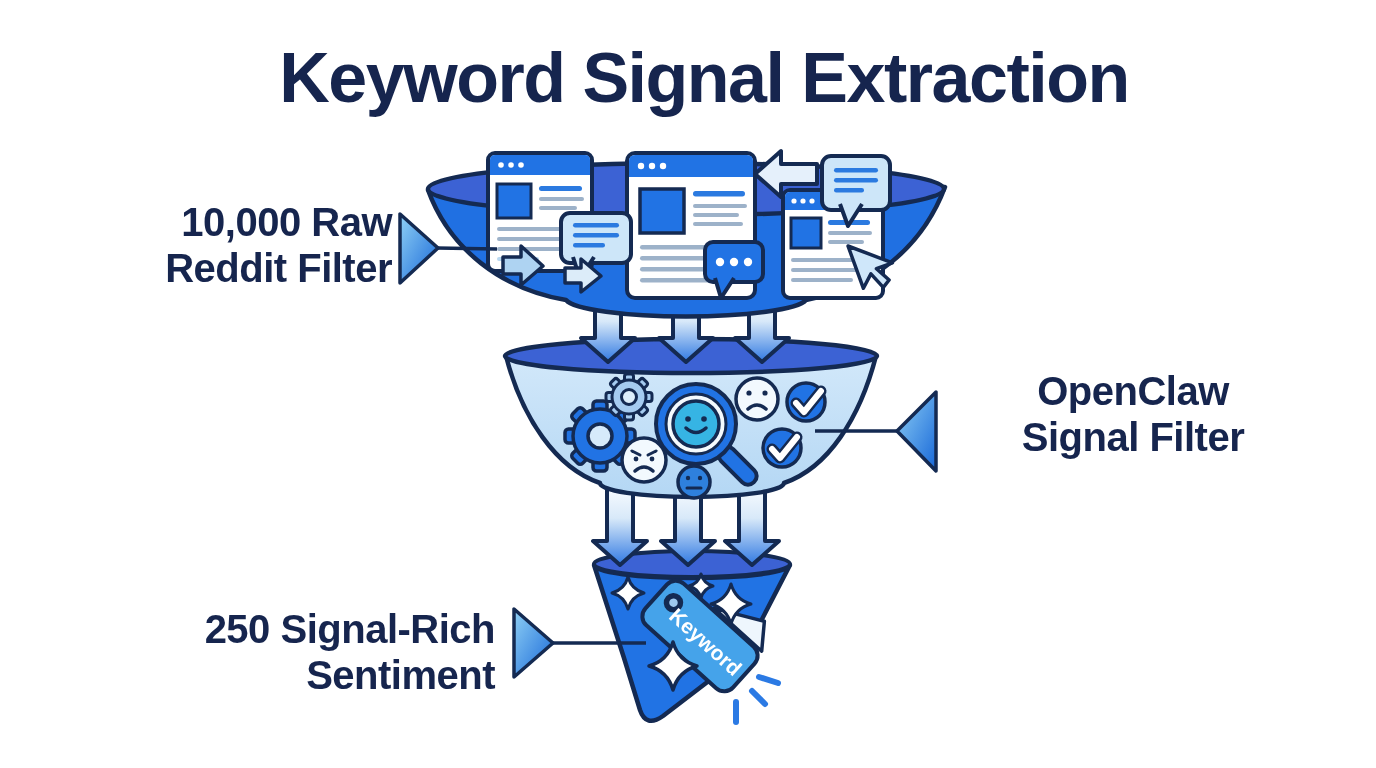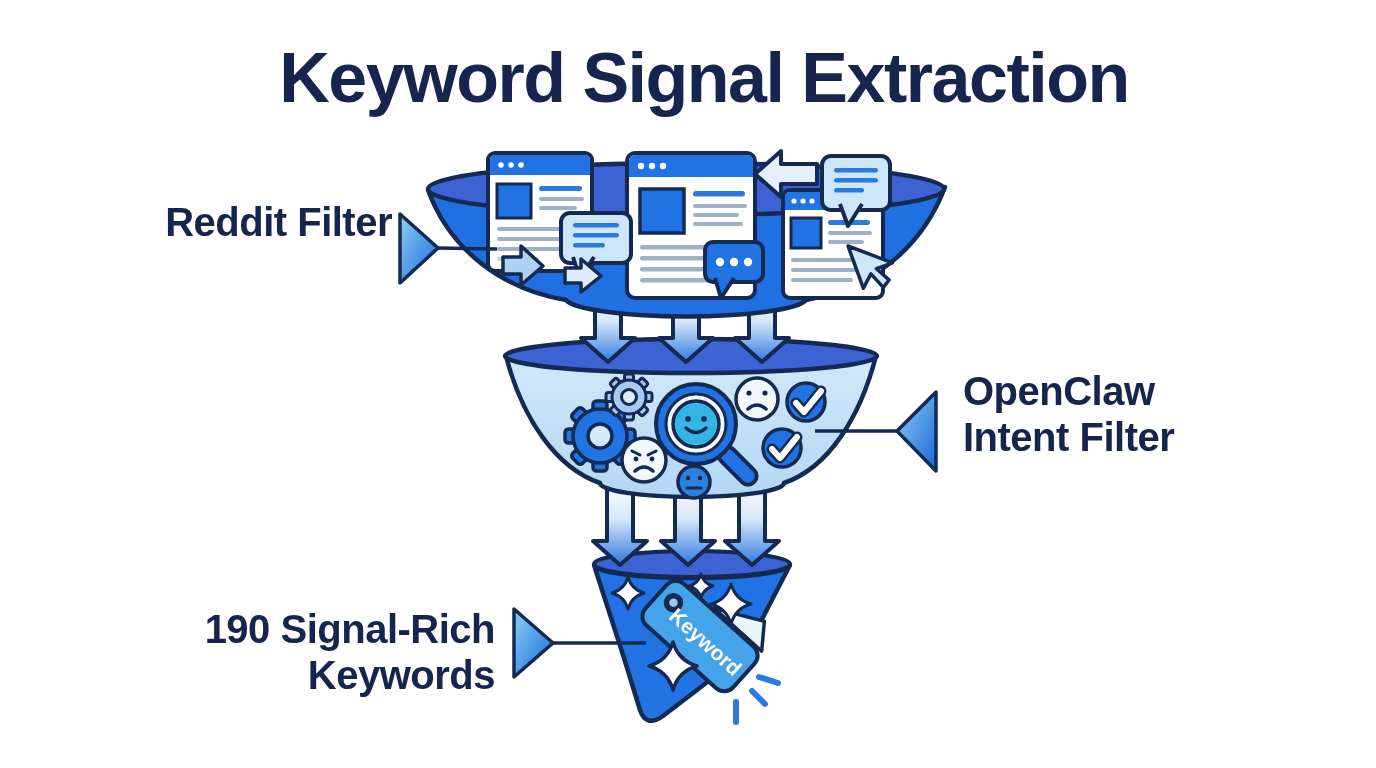--- a/index.html
+++ b/index.html
@@ -11,42 +11,43 @@
   #title{
     position:absolute;top:22px;left:0;width:1376px;margin:16px;
     text-align:center;font-size:70px;font-weight:bold;
     color:#16254e;letter-spacing:-1.5px;
   }
   .callout{
     position:absolute;font-weight:bold;color:#16254e;
     font-size:40px;line-height:1.16;letter-spacing:-0.5px;
   }
   #callout-raw{left:60px;top:199px;width:332px;text-align:right;}
-  #callout-filter{left:963px;top:368px;width:340px;text-align:left;}
+  #callout-filter{left:963px;top:368px;width:340px;text-align:center;}
   #callout-keywords{left:135px;top:606px;width:360px;text-align:right;}
   #diagram{position:absolute;left:0;top:0;}
   svg text{font-family:"Liberation Sans", sans-serif;}
 </style>
 </head>
 <body>
 
 <h1 id="title">Keyword Signal Extraction</h1>
 
 <div class="callout" id="callout-raw">
+  <div>10,000 Raw</div>
   <div>Reddit Filter</div>
 </div>
 
 <div class="callout" id="callout-filter">
   <div>OpenClaw</div>
-  <div>Intent Filter</div>
+  <div>Signal Filter</div>
 </div>
 
 <div class="callout" id="callout-keywords">
-  <div>190 Signal-Rich</div>
-  <div>Keywords</div>
+  <div>250 Signal-Rich</div>
+  <div>Sentiment</div>
 </div>
 
 <svg id="diagram" width="1376" height="768" viewBox="0 0 1376 768">
   <defs>
     <linearGradient id="arrowGrad" x1="0" y1="0" x2="0" y2="1">
       <stop offset="0%" stop-color="#f8fbff"></stop>
       <stop offset="40%" stop-color="#d8e9f9"></stop>
       <stop offset="100%" stop-color="#3079e2"></stop>
     </linearGradient>
     <linearGradient id="triGrad" x1="0" y1="0" x2="1" y2="1">

